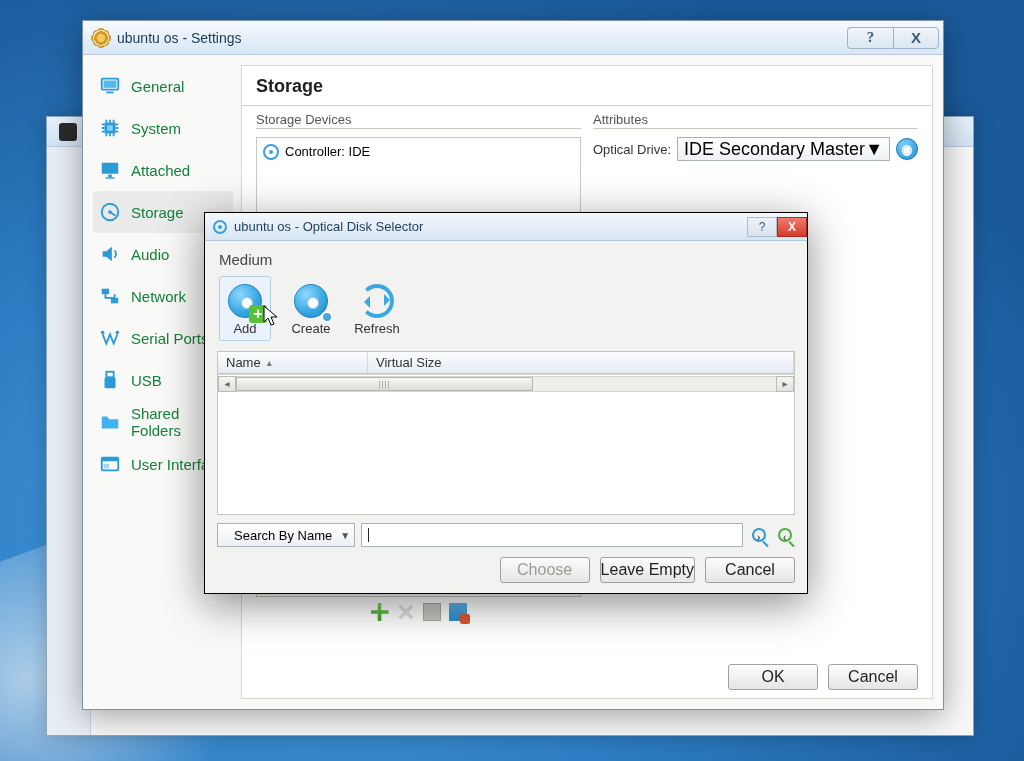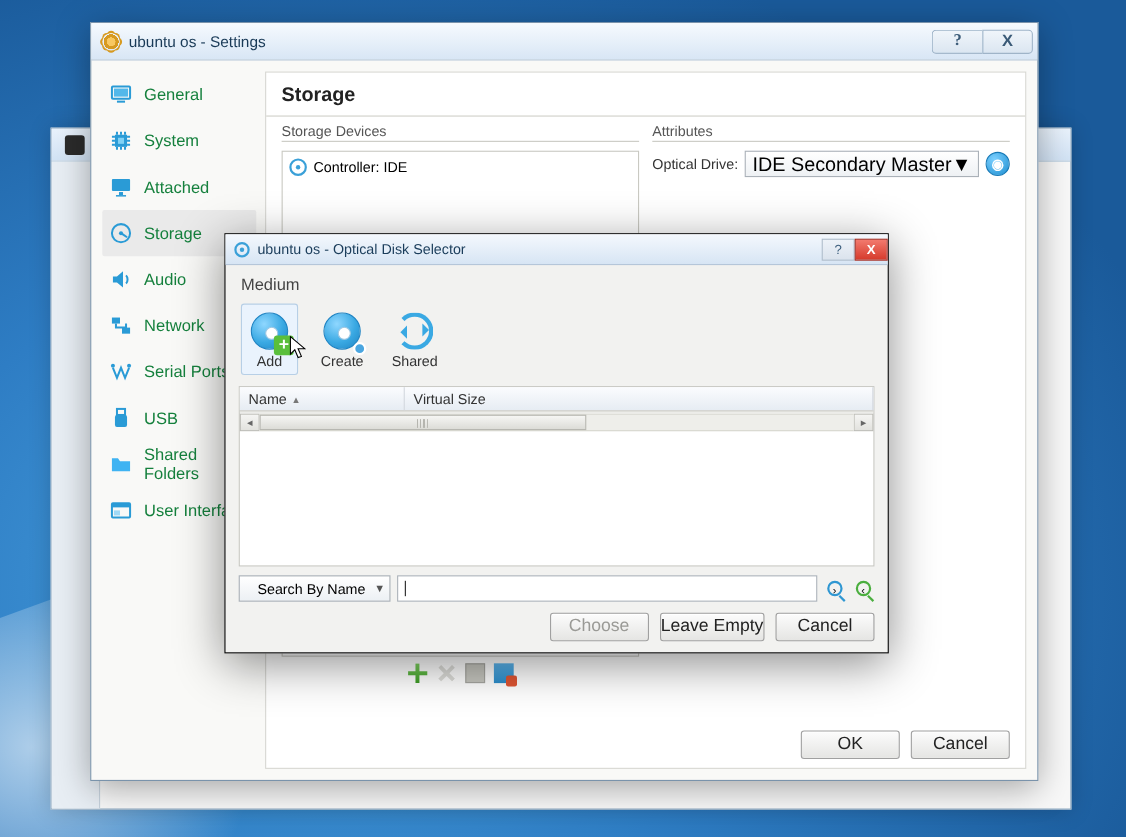--- a/index.html
+++ b/index.html
@@ -452,21 +452,21 @@
         <div class="tool-ico">
             <div class="disc"></div>
             <div class="dot-badge"></div>
           </div>
         <span>Create</span>
       </div>
       <div class="tool">
         <div class="tool-ico">
             <div class="refresh-ico"></div>
           </div>
-        <span>Shared</span>
+        <span>Refresh</span>
       </div>
     </div>
 
     <div class="tree">
       <div class="tree-head">
         <div class="th name">
           <span>Name</span>
           <span class="sort">▴</span>
         </div>
         <div class="th vs">

